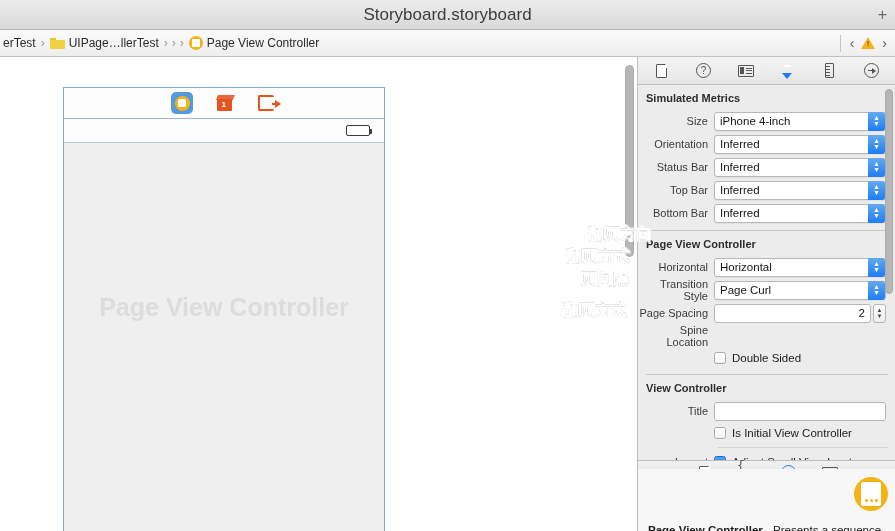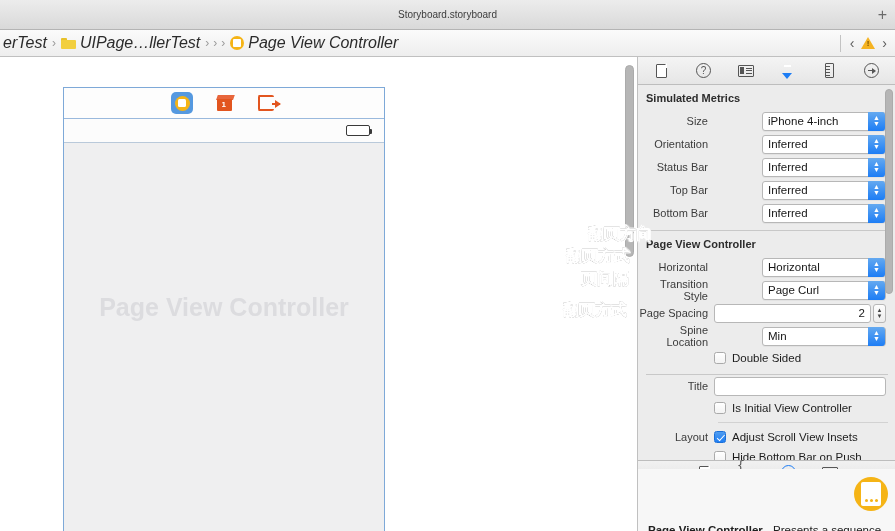--- a/index.html
+++ b/index.html
@@ -13,36 +13,36 @@
   }
   #app { position: relative; width: 895px; height: 531px; }
 
   
   .titlebar {
     position: absolute; left: 0; top: 0; width: 895px; height: 30px;
     background: linear-gradient(#ececec, #d9d9d9);
     border-bottom: 1px solid #b4b4b4;
     display: flex; align-items: center; justify-content: center;
   }
-  .titlebar .title { font-size: 10px; color: #3d3d3d; }
+  .titlebar .title { font-size: 17px; color: #3d3d3d; }
   .titlebar .plus {
     position: absolute; right: 8px; top: 50%; transform: translateY(-50%);
     font-size: 16px; color: #6b6b6b; line-height: 1; cursor: default;
   }
 
   
   .jumpbar {
     position: absolute; left: 0; top: 30px; width: 895px; height: 27px;
     background: linear-gradient(#fbfbfb, #eeeeee);
     border-bottom: 1px solid #c0c0c0;
     display: flex; align-items: center;
   }
   .crumbs { display: flex; align-items: center; height: 100%; padding-left: 0px; flex: 0 0 auto; }
   .crumb { display: flex; align-items: center; height: 100%; padding: 0 3px; cursor: default; }
-  .crumb .clabel { font-size: 16px; color: #2b2b2b; white-space: nowrap; font-style: italic; }
+  .crumb .clabel { font-size: 12px; color: #2b2b2b; white-space: nowrap; }
   .sep { color: #9b9b9b; font-size: 12px; padding: 0 2px; }
 
   
   .ic { display: inline-block; margin-right: 4px; flex: 0 0 auto; }
   .ic-folder {
     width: 15px; height: 12px; position: relative;
   }
   .ic-folder::before {
     content: ""; position: absolute; left: 0; top: 1px; width: 6px; height: 3px;
     background: #e8c12a; border-radius: 1px 1px 0 0;
@@ -236,21 +236,20 @@
   .row { display: flex; align-items: center; height: 22px; margin-bottom: 1px; }
   .row .lbl {
     width: 76px; text-align: right; padding-right: 6px; font-size: 11px; color: #3b3b3b;
     flex: 0 0 auto;
   }
   .popup {
     flex: 1 1 auto; height: 19px; margin-right: 10px; background: #ffffff;
     border: 1px solid #b7b7b7; border-radius: 3px; position: relative;
     display: flex; align-items: center; padding-left: 5px; font-size: 11.5px; color: #161616;
     box-shadow: 0 1px 0 rgba(0,0,0,0.04);
-    margin-left: 48px;
   }
   .popup .arrows {
     position: absolute; right: 0px; top: -1px; bottom: -1px; width: 17px;
     background: linear-gradient(#64a9f0,#1d7df5); border-radius: 0 3px 3px 0;
     display: flex; flex-direction: column; align-items: center; justify-content: center;
     color: #ffffff; font-size: 7px; line-height: 6px;
   }
   .stepperfield {
     flex: 1 1 auto; height: 19px; margin-right: 2px; background: #ffffff;
     border: 1px solid #b7b7b7; border-radius: 3px;
@@ -509,38 +508,32 @@
           <div class="stepperfield">
             <span>2</span>
           </div>
           <div class="stepper">
               <span>▲</span>
               <span>▼</span>
             </div>
         </div>
         <div class="row">
           <span class="lbl">Spine Location</span>
-          <div class="popup">
-            <span>Min</span>
-            <span class="arrows">
-                <span>▲</span>
-                <span>▼</span>
-              </span>
-          </div>
         </div>
         <div class="checkrow">
           <span class="lbl"></span>
           <span class="cbox"></span>
           <span class="cbox-label">Double Sided</span>
         </div>
       </div>
 
       <div class="divider"></div>
 
       <div class="sect">
+        <div class="sect-title">View Controller</div>
 
         <div class="row">
           <span class="lbl">Title</span>
           <div class="textfield">
             <span></span>
           </div>
         </div>
         <div class="checkrow">
           <span class="lbl"></span>
           <span class="cbox"></span>

